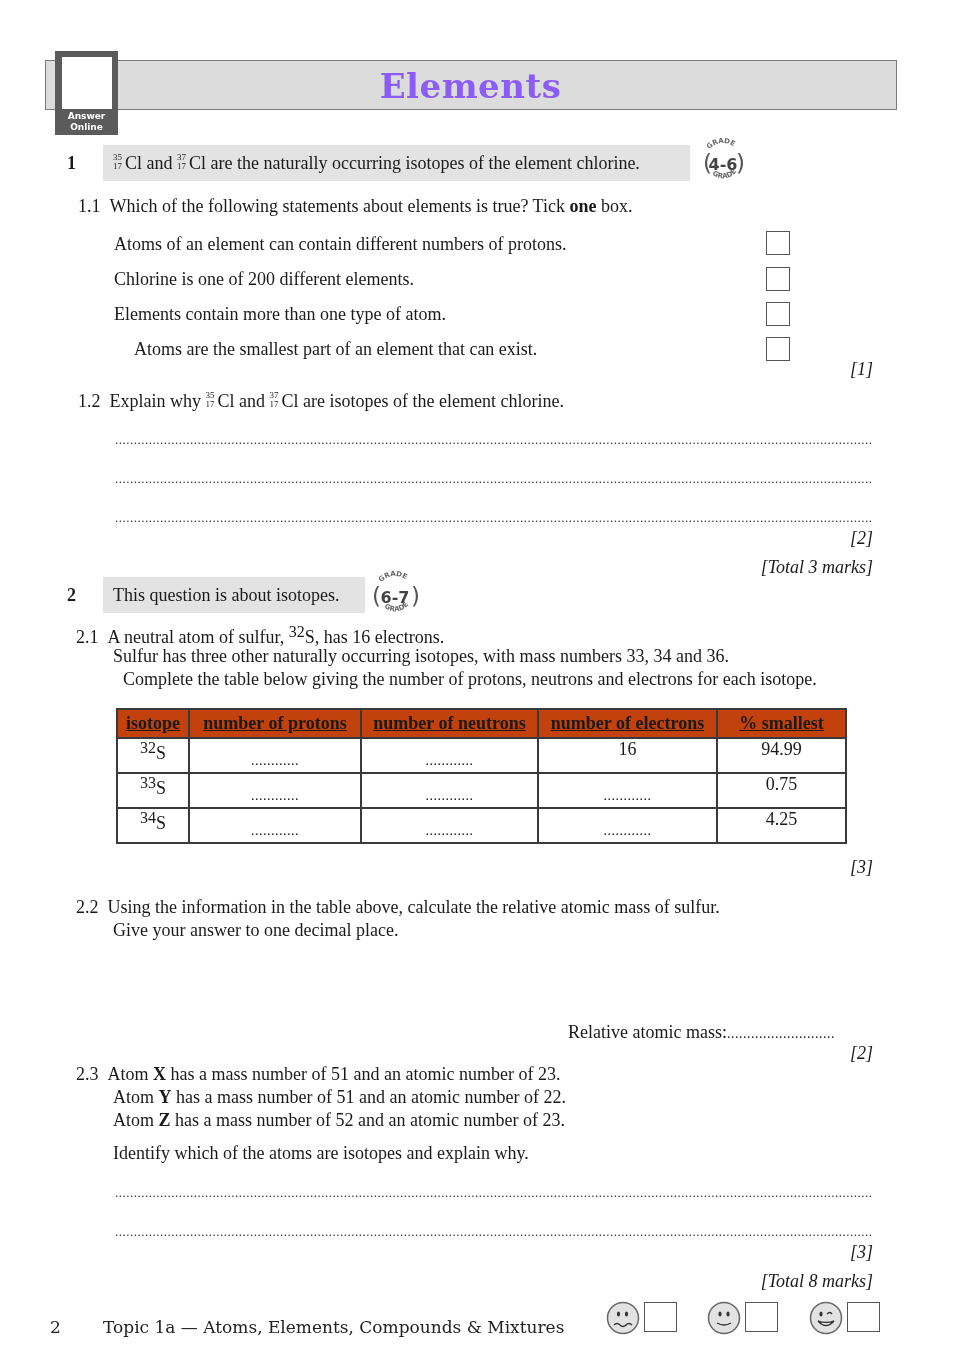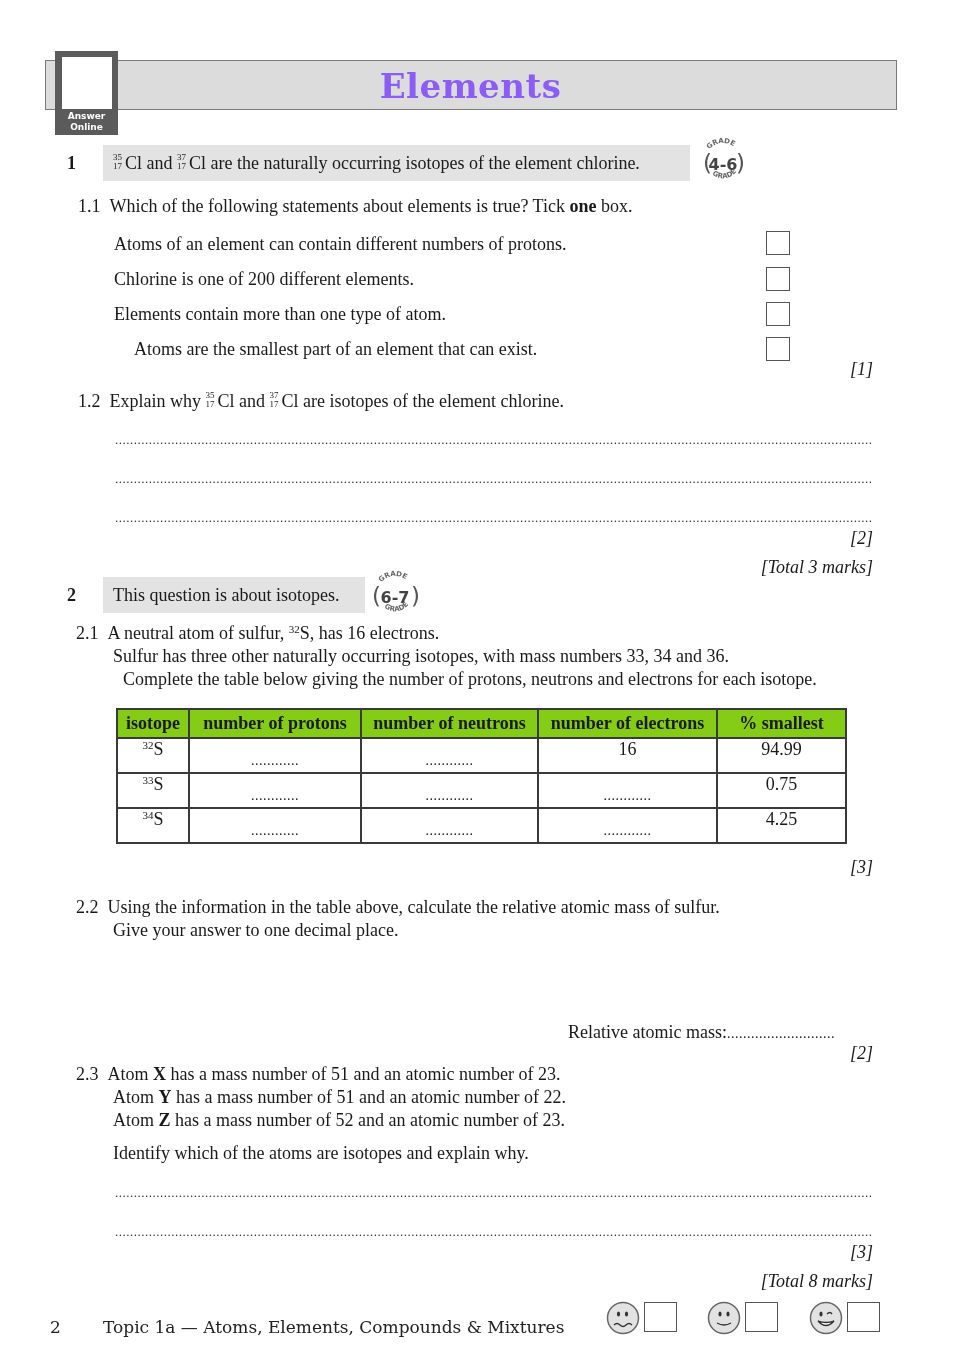--- a/index.html
+++ b/index.html
@@ -15,30 +15,30 @@
   .answer-box { left: 55px; top: 51px; width: 63px; height: 84px; background: #5b5b5b; }
   .answer-inner { left: 62px; top: 57px; width: 50px; height: 52px; background: #fff; }
   .answer-text { left: 55px; top: 111px; width: 63px; text-align: center; color: #fff;
                  font-family: "DejaVu Sans", sans-serif; font-weight: bold; font-size: 9px; line-height: 10.5px; }
   .qnum { font-weight: bold; font-size: 18px; }
   .shade { background: #e3e3e3; }
   .line { white-space: nowrap; }
   .nuc { display: inline-block; position: relative; width: 12px; height: 18px; vertical-align: top; }
   .nuc .m { position: absolute; top: 0; left: 0; font-size: 9px; line-height: 9px; }
   .nuc .z { position: absolute; top: 9px; left: 0; font-size: 9px; line-height: 9px; }
-  .sup { font-size: 11px; vertical-align: 6px; font-family: Liberation Serif, serif; }
+  .sup { font-size: 16px; vertical-align: 6px; font-family: Liberation Serif, serif; }
   .tick { width: 24px; height: 24px; border: 1.5px solid #555; box-sizing: border-box; background: #fff; }
   .mark { font-style: italic; font-size: 18px; text-align: right; }
   .dots { left: 115px; width: 758px; overflow: hidden; white-space: nowrap; letter-spacing: 0.5px;
           font-size: 13px; color: #333; line-height: 14px; }
   .grade { width: 56px; height: 56px; }
   
   table.iso { border-collapse: collapse; left: 116px; top: 708px; }
   table.iso th, table.iso td { border: 2px solid #3a3a3a; font-size: 18px; text-align: center; padding: 0; }
-  table.iso th { background: #84cc16; font-weight: bold; height: 27px; }
+  table.iso th { background: #c2410c; font-weight: bold; height: 27px; text-decoration: underline; }
   table.iso td { height: 33px; vertical-align: top; }
   table.iso td .cellv { display: block; padding-top: 0; }
   table.iso td .celld { display: block; padding-top: 14px; font-size: 14px; letter-spacing: 0.5px; }
   .footer-num, .footer-topic { font-family: "DejaVu Serif", serif; font-size: 17px; color: #222; }
   .sbox { width: 33px; height: 30px; border: 1.5px solid #555; box-sizing: border-box; }
 </style>
 </head>
 <body>
 
 <div class="abs title-bar"></div>

